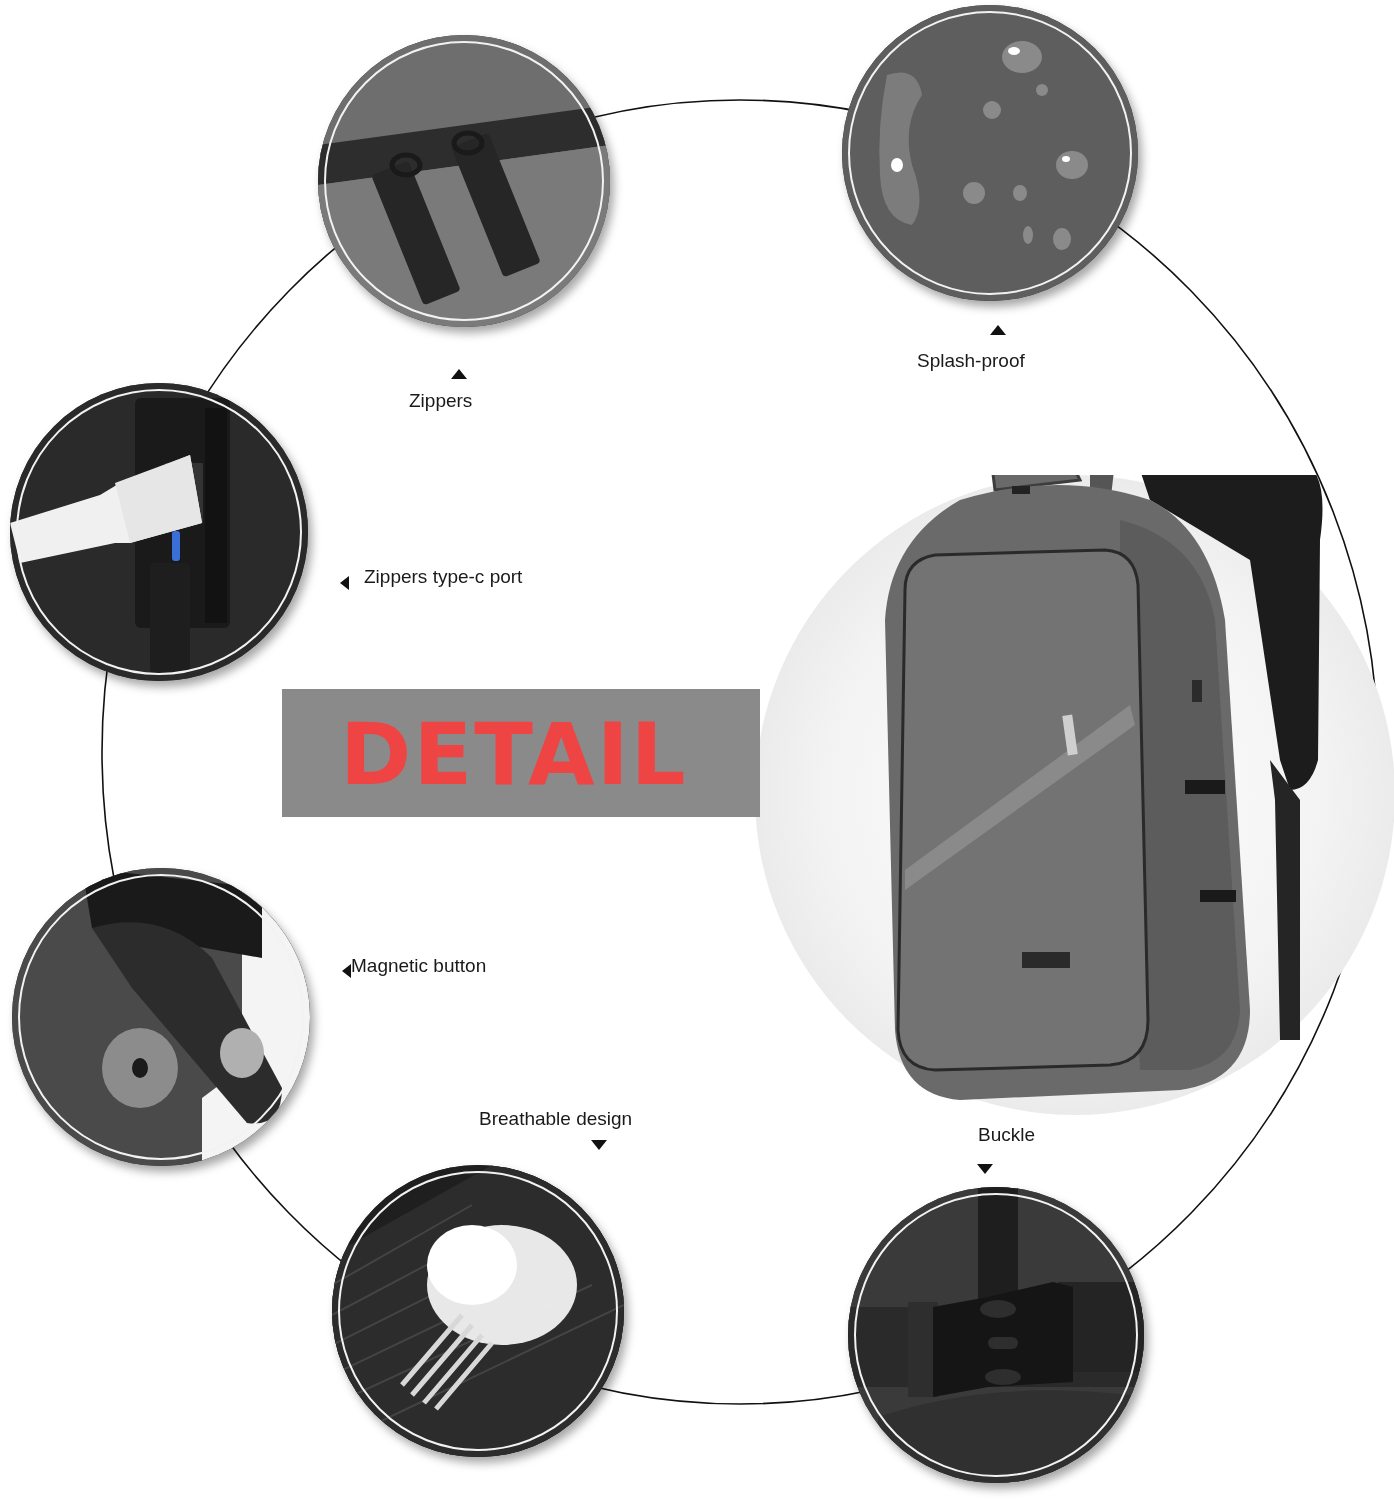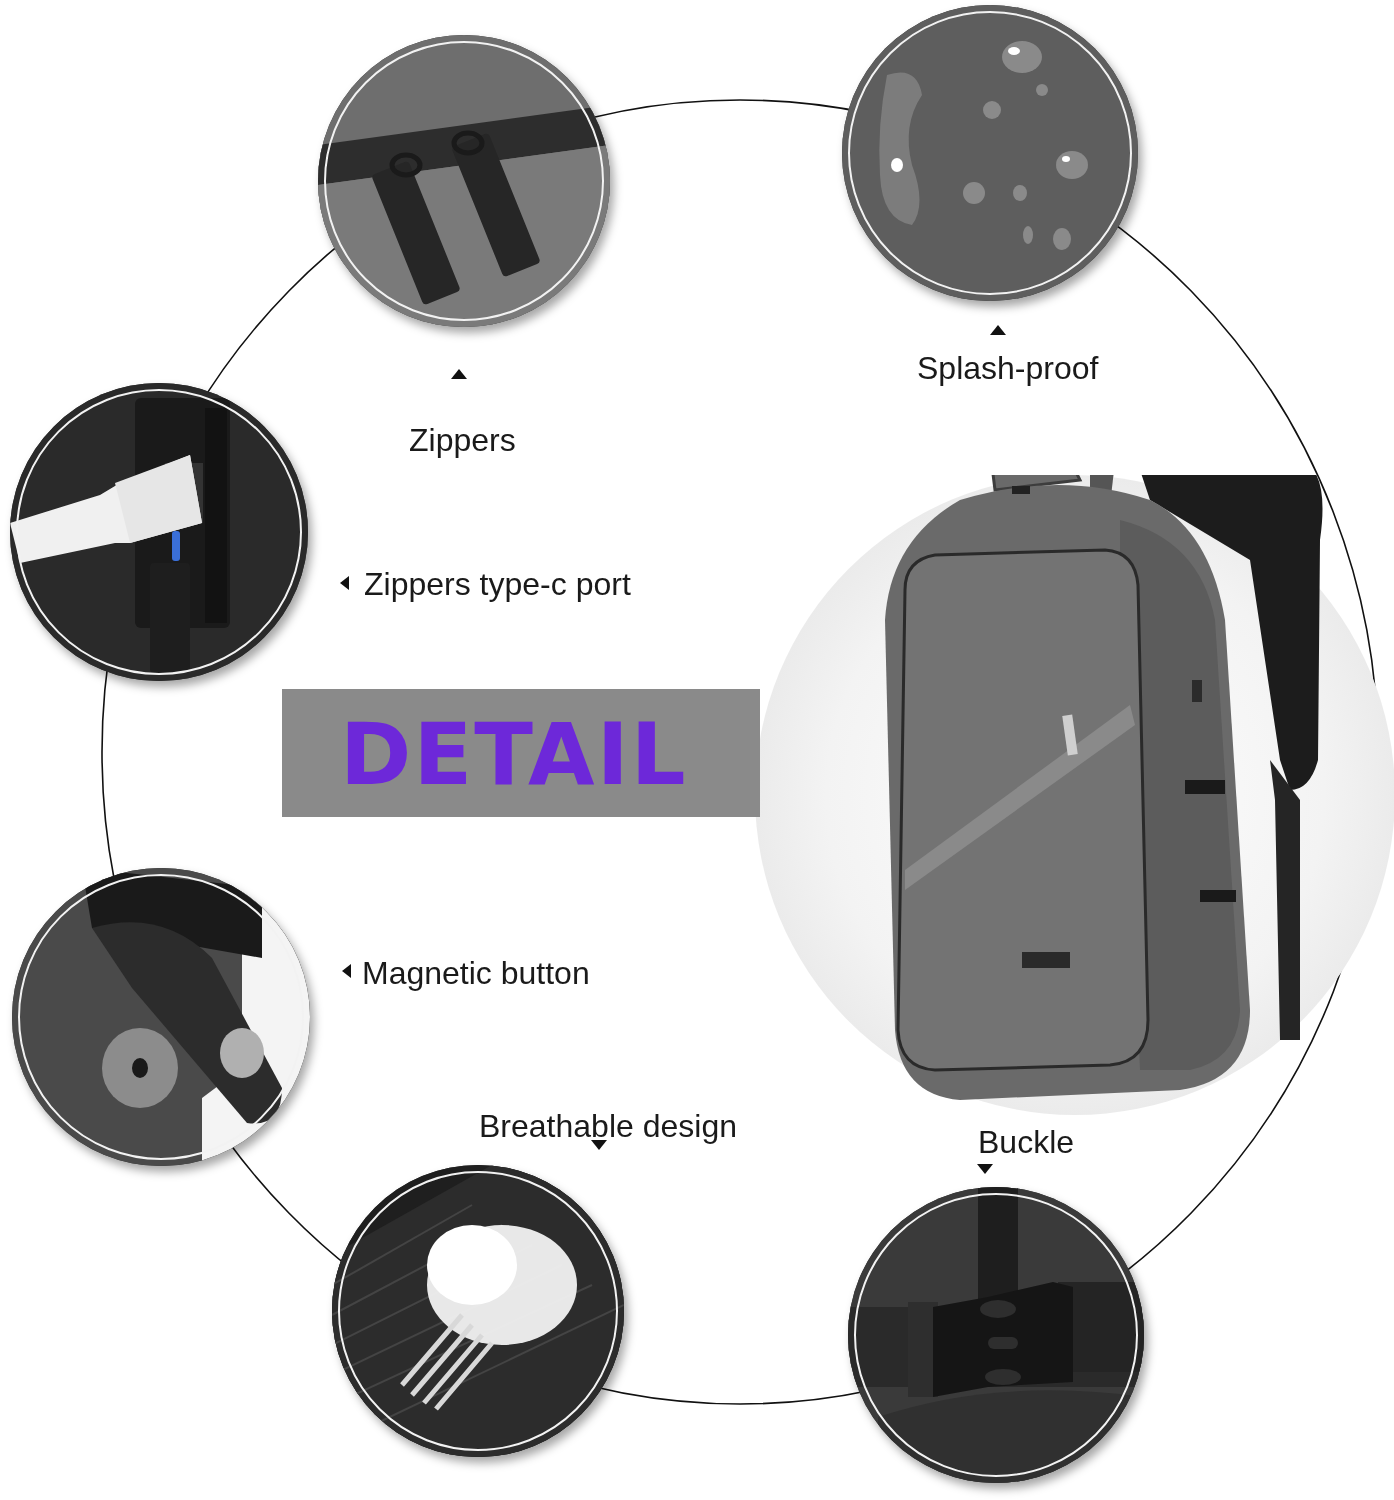--- a/index.html
+++ b/index.html
@@ -11,32 +11,32 @@
     background:#2e2e2e;
     box-shadow: 4px 6px 10px rgba(0,0,0,0.35);
     overflow:hidden;
   }
   .detail-circle .inner-ring {
     position:absolute; inset:6px; border-radius:50%;
     border:2px solid #f2f2f2; box-sizing:border-box; z-index:3;
   }
   .detail-circle svg { position:absolute; left:0; top:0; width:100%; height:100%; }
   .label {
-    position:absolute; font-size:32px; color:#1a1a1a; white-space:nowrap;
+    position:absolute; font-size:19px; color:#1a1a1a; white-space:nowrap;
   }
   .tri-up { width:0; height:0; border-left:8px solid transparent; border-right:8px solid transparent; border-bottom:10px solid #111; position:absolute; }
   .tri-down { width:0; height:0; border-left:8px solid transparent; border-right:8px solid transparent; border-top:10px solid #111; position:absolute; }
   .tri-left { width:0; height:0; border-top:7px solid transparent; border-bottom:7px solid transparent; border-right:9px solid #111; position:absolute; }
   .banner {
     position:absolute; left:282px; top:689px; width:478px; height:128px;
     background:#8a8a8a;
   }
   .banner-text {
     position:absolute; left:340px; top:690px; height:128px; line-height:128px;
-    font-size:86px; font-weight:bold; color:#6d28d9; letter-spacing:2px;
+    font-size:86px; font-weight:bold; color:#ef4444; letter-spacing:2px;
     font-family:"DejaVu Sans", sans-serif;
   }
   .hero {
     position:absolute; left:755px; top:475px; width:640px; height:640px; border-radius:50%;
     background: radial-gradient(circle at 50% 50%, #ffffff 0%, #f3f3f3 55%, #dcdcdc 100%);
     overflow:visible;
   }
 </style>
 </head>
 <body>
@@ -83,21 +83,21 @@
     <path d="M0 110 L292 70 L292 110 L0 150 Z" fill="#2d2d2d"></path>
     <path d="M0 150 L292 110 L292 292 L0 292 Z" fill="#7a7a7a"></path>
     <rect x="78" y="128" width="40" height="140" rx="4" fill="#262626" transform="rotate(-22 98 198)"></rect>
     <rect x="158" y="100" width="40" height="140" rx="4" fill="#262626" transform="rotate(-22 178 170)"></rect>
     <ellipse cx="88" cy="130" rx="14" ry="10" fill="none" stroke="#1a1a1a" stroke-width="5"></ellipse>
     <ellipse cx="150" cy="108" rx="14" ry="10" fill="none" stroke="#1a1a1a" stroke-width="5"></ellipse>
   </svg>
   <div class="inner-ring"></div>
 </div>
 <div class="tri-up" style="left:451px;top:369px;"></div>
-<div class="label" style="left:409px;top:390px;margin-top:32px;">Zippers</div>
+<div class="label" style="left:409px;top:390px;">Zippers</div>
 
 <div class="detail-circle" style="left:842px;top:5px;width:296px;height:296px;">
   <svg viewBox="0 0 296 296">
     <rect width="296" height="296" fill="#5e5e5e"></rect>
     <path d="M45 70 Q75 60 80 90 Q60 120 70 160 Q85 200 70 220 Q40 215 38 170 Q35 120 45 70 Z" fill="#7c7c7c"></path>
     <ellipse cx="55" cy="160" rx="6" ry="7" fill="#ffffff"></ellipse>
     <ellipse cx="180" cy="52" rx="20" ry="16" fill="#8a8a8a"></ellipse>
     <ellipse cx="172" cy="46" rx="6" ry="4" fill="#ffffff"></ellipse>
     <ellipse cx="150" cy="105" rx="9" ry="9" fill="#8a8a8a"></ellipse>
     <ellipse cx="200" cy="85" rx="6" ry="6" fill="#8a8a8a"></ellipse>
@@ -135,21 +135,21 @@
     <path d="M230 0 L298 0 L298 298 L190 298 L190 230 L230 200 Z" fill="#f4f4f4"></path>
     <path d="M70 0 L250 20 L250 90 L80 60 Z" fill="#1a1a1a"></path>
     <path d="M80 60 Q150 40 200 90 L270 220 Q270 260 235 255 L120 120 Z" fill="#2c2c2c"></path>
     <ellipse cx="128" cy="200" rx="38" ry="40" fill="#8c8c8c"></ellipse>
     <ellipse cx="128" cy="200" rx="8" ry="10" fill="#1a1a1a"></ellipse>
     <ellipse cx="230" cy="185" rx="22" ry="25" fill="#b0b0b0"></ellipse>
   </svg>
   <div class="inner-ring"></div>
 </div>
 <div class="tri-left" style="left:342px;top:964px;"></div>
-<div class="label" style="left:362px;top:955px;text-align:center;">Magnetic button</div>
+<div class="label" style="left:351px;top:955px;text-align:center;">Magnetic button</div>
 
 <div class="label" style="left:479px;top:1108px;">Breathable design</div>
 <div class="tri-down" style="left:591px;top:1140px;"></div>
 <div class="detail-circle" style="left:332px;top:1165px;width:292px;height:292px;">
   <svg viewBox="0 0 292 292">
     <rect width="292" height="292" fill="#1f1f1f"></rect>
     <path d="M0 90 L160 0 L292 0 L292 292 L0 292 Z" fill="#2c2c2c"></path>
     <g stroke="#444" stroke-width="2" fill="none">
       <path d="M0 120 L140 40"></path>
         <path d="M0 150 L170 60"></path>

